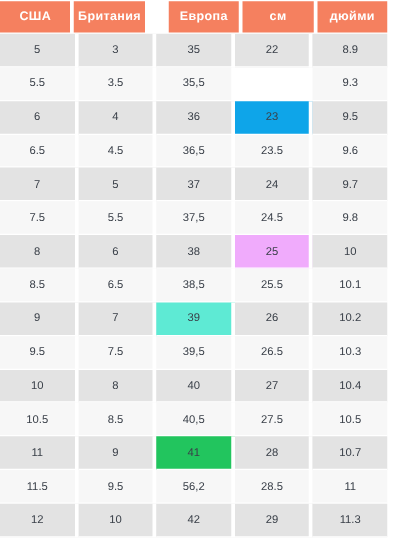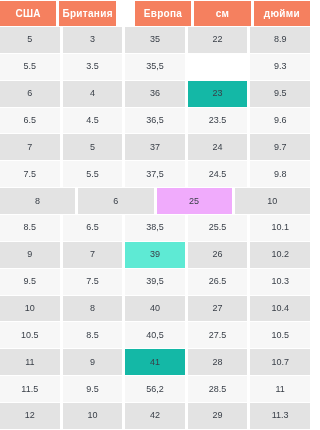--- a/index.html
+++ b/index.html
@@ -111,21 +111,21 @@
         <div class="td" style="background: rgb(247, 247, 247); color: rgb(58, 64, 73);">5.5</div>
         <div class="td" style="background: rgb(247, 247, 247); color: rgb(58, 64, 73);">3.5</div>
         <div class="td" style="background: rgb(247, 247, 247); color: rgb(58, 64, 73);">35,5</div>
         <div class="td" style="background: rgb(247, 247, 247); color: rgb(58, 64, 73); margin-top: 34px;">22.5</div>
         <div class="td" style="background: rgb(247, 247, 247); color: rgb(58, 64, 73);">9.3</div>
       </div>
       <div class="tr odd">
         <div class="td" style="background: rgb(227, 227, 227); color: rgb(58, 64, 73);">6</div>
         <div class="td" style="background: rgb(227, 227, 227); color: rgb(58, 64, 73);">4</div>
         <div class="td" style="background: rgb(227, 227, 227); color: rgb(58, 64, 73);">36</div>
-        <div class="td" style="background: #14b8a6; color: rgb(58, 64, 73);">23</div>
+        <div class="td" style="background: #0ea5e9; color: rgb(58, 64, 73);">23</div>
         <div class="td" style="background: rgb(227, 227, 227); color: rgb(58, 64, 73);">9.5</div>
       </div>
       <div class="tr even">
         <div class="td" style="background: rgb(247, 247, 247); color: rgb(58, 64, 73);">6.5</div>
         <div class="td" style="background: rgb(247, 247, 247); color: rgb(58, 64, 73);">4.5</div>
         <div class="td" style="background: rgb(247, 247, 247); color: rgb(58, 64, 73);">36,5</div>
         <div class="td" style="background: rgb(247, 247, 247); color: rgb(58, 64, 73);">23.5</div>
         <div class="td" style="background: rgb(247, 247, 247); color: rgb(58, 64, 73);">9.6</div>
       </div>
       <div class="tr odd">
@@ -138,20 +138,21 @@
       <div class="tr even">
         <div class="td" style="background: rgb(247, 247, 247); color: rgb(58, 64, 73);">7.5</div>
         <div class="td" style="background: rgb(247, 247, 247); color: rgb(58, 64, 73);">5.5</div>
         <div class="td" style="background: rgb(247, 247, 247); color: rgb(58, 64, 73);">37,5</div>
         <div class="td" style="background: rgb(247, 247, 247); color: rgb(58, 64, 73);">24.5</div>
         <div class="td" style="background: rgb(247, 247, 247); color: rgb(58, 64, 73);">9.8</div>
       </div>
       <div class="tr odd">
         <div class="td" style="background: rgb(227, 227, 227); color: rgb(58, 64, 73);">8</div>
         <div class="td" style="background: rgb(227, 227, 227); color: rgb(58, 64, 73);">6</div>
+        <div class="td" style="background: rgb(227, 227, 227); color: rgb(58, 64, 73);">38</div>
         <div class="td" style="background: #f0abfc; color: rgb(58, 64, 73);">25</div>
         <div class="td" style="background: rgb(227, 227, 227); color: rgb(58, 64, 73);">10</div>
       </div>
       <div class="tr even">
         <div class="td" style="background: rgb(247, 247, 247); color: rgb(58, 64, 73);">8.5</div>
         <div class="td" style="background: rgb(247, 247, 247); color: rgb(58, 64, 73);">6.5</div>
         <div class="td" style="background: rgb(247, 247, 247); color: rgb(58, 64, 73);">38,5</div>
         <div class="td" style="background: rgb(247, 247, 247); color: rgb(58, 64, 73);">25.5</div>
         <div class="td" style="background: rgb(247, 247, 247); color: rgb(58, 64, 73);">10.1</div>
       </div>
@@ -179,21 +180,21 @@
       <div class="tr even">
         <div class="td" style="background: rgb(247, 247, 247); color: rgb(58, 64, 73);">10.5</div>
         <div class="td" style="background: rgb(247, 247, 247); color: rgb(58, 64, 73);">8.5</div>
         <div class="td" style="background: rgb(247, 247, 247); color: rgb(58, 64, 73);">40,5</div>
         <div class="td" style="background: rgb(247, 247, 247); color: rgb(58, 64, 73);">27.5</div>
         <div class="td" style="background: rgb(247, 247, 247); color: rgb(58, 64, 73);">10.5</div>
       </div>
       <div class="tr odd">
         <div class="td" style="background: rgb(227, 227, 227); color: rgb(58, 64, 73);">11</div>
         <div class="td" style="background: rgb(227, 227, 227); color: rgb(58, 64, 73);">9</div>
-        <div class="td" style="background: #14b8a6; color: rgb(58, 64, 73);">41</div>
+        <div class="td" style="background: #22c55e; color: rgb(58, 64, 73);">41</div>
         <div class="td" style="background: rgb(227, 227, 227); color: rgb(58, 64, 73);">28</div>
         <div class="td" style="background: rgb(227, 227, 227); color: rgb(58, 64, 73);">10.7</div>
       </div>
       <div class="tr even">
         <div class="td" style="background: rgb(247, 247, 247); color: rgb(58, 64, 73);">11.5</div>
         <div class="td" style="background: rgb(247, 247, 247); color: rgb(58, 64, 73);">9.5</div>
         <div class="td" style="background: rgb(247, 247, 247); color: rgb(58, 64, 73);">56,2</div>
         <div class="td" style="background: rgb(247, 247, 247); color: rgb(58, 64, 73);">28.5</div>
         <div class="td" style="background: rgb(247, 247, 247); color: rgb(58, 64, 73);">11</div>
       </div>

